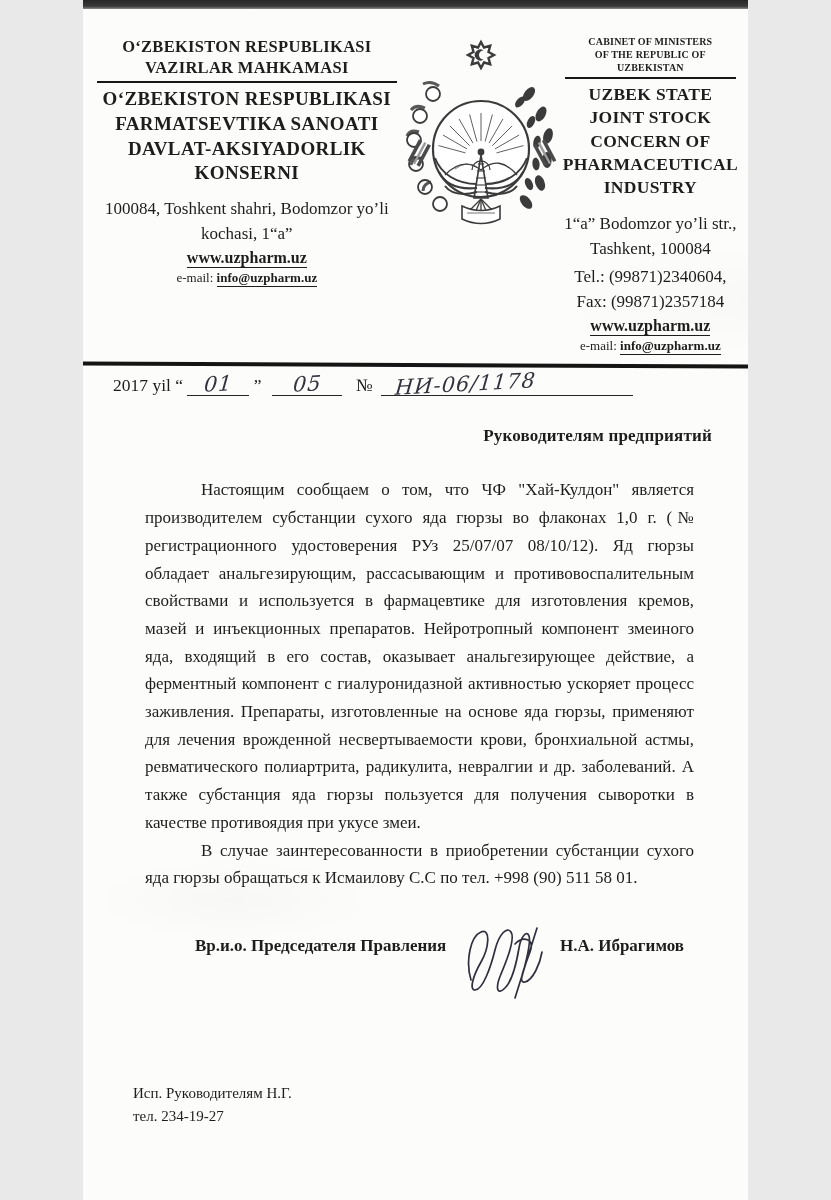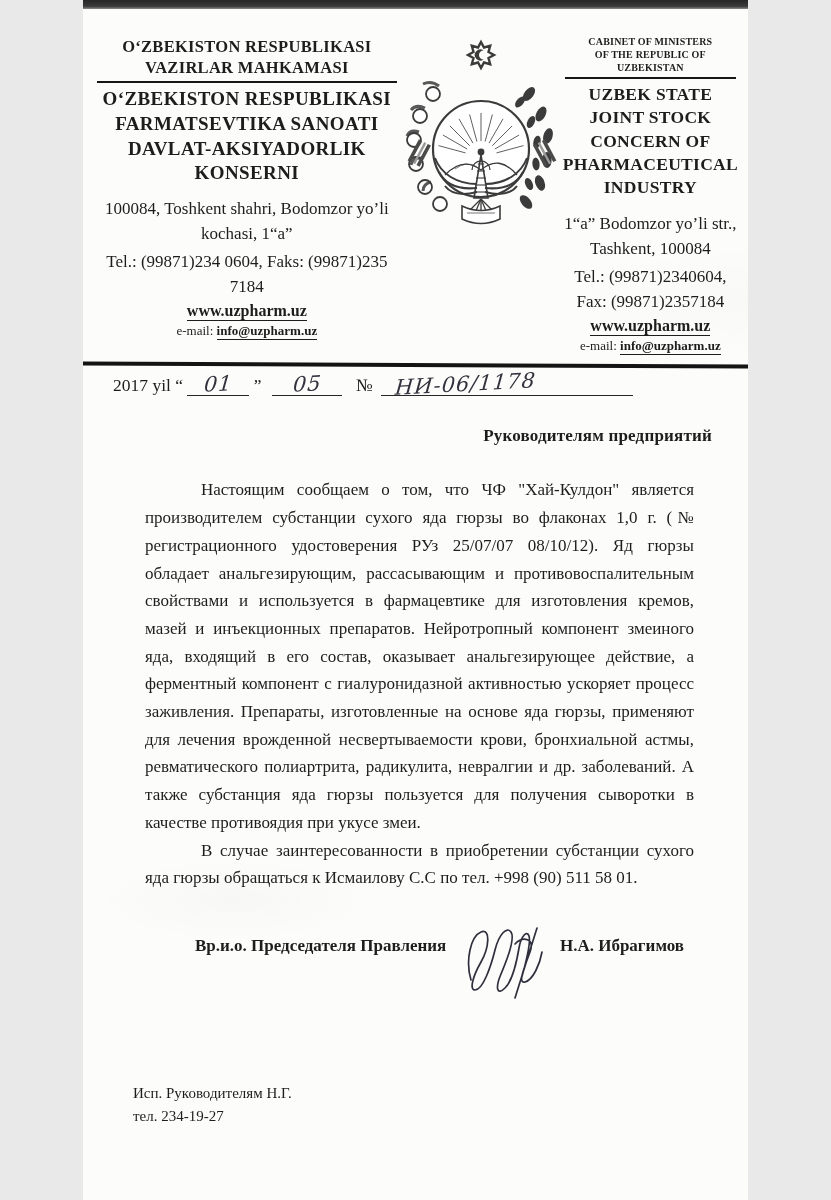--- a/index.html
+++ b/index.html
@@ -114,21 +114,20 @@
       </div>
       <div class="divider"></div>
       <div class="org-main">
         <div>O‘ZBEKISTON RESPUBLIKASI</div>
         <div>FARMATSEVTIKA SANOATI</div>
         <div>DAVLAT-AKSIYADORLIK</div>
         <div>KONSERNI</div>
       </div>
       <div class="addr-block">
         <div class="addr">100084, Toshkent shahri, Bodomzor yo’li kochasi, 1“a”</div>
-        <div class="addr">Tel.:  (99871)234 0604,    Faks: (99871)235 7184</div>
         <div class="site"><span>www.uzpharm.uz</span></div>
         <div class="mail"><span>e-mail: </span><span class="u">info@uzpharm.uz</span></div>
       </div>
     </div>
 
     <div class="hcol center">
 
       <svg class="emblem-svg" width="164" height="202" viewBox="0 0 164 202">
         <g fill="none" stroke="#3b3b3b" stroke-width="1.4">
 

